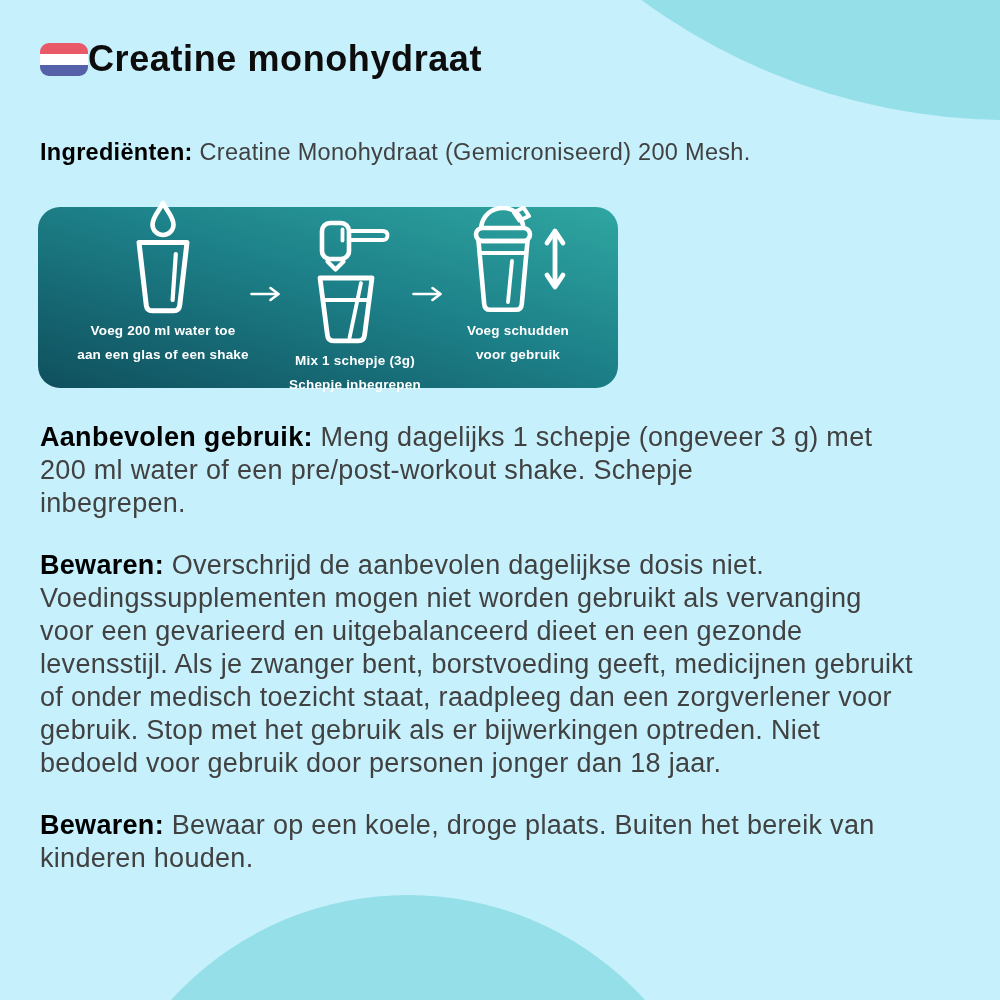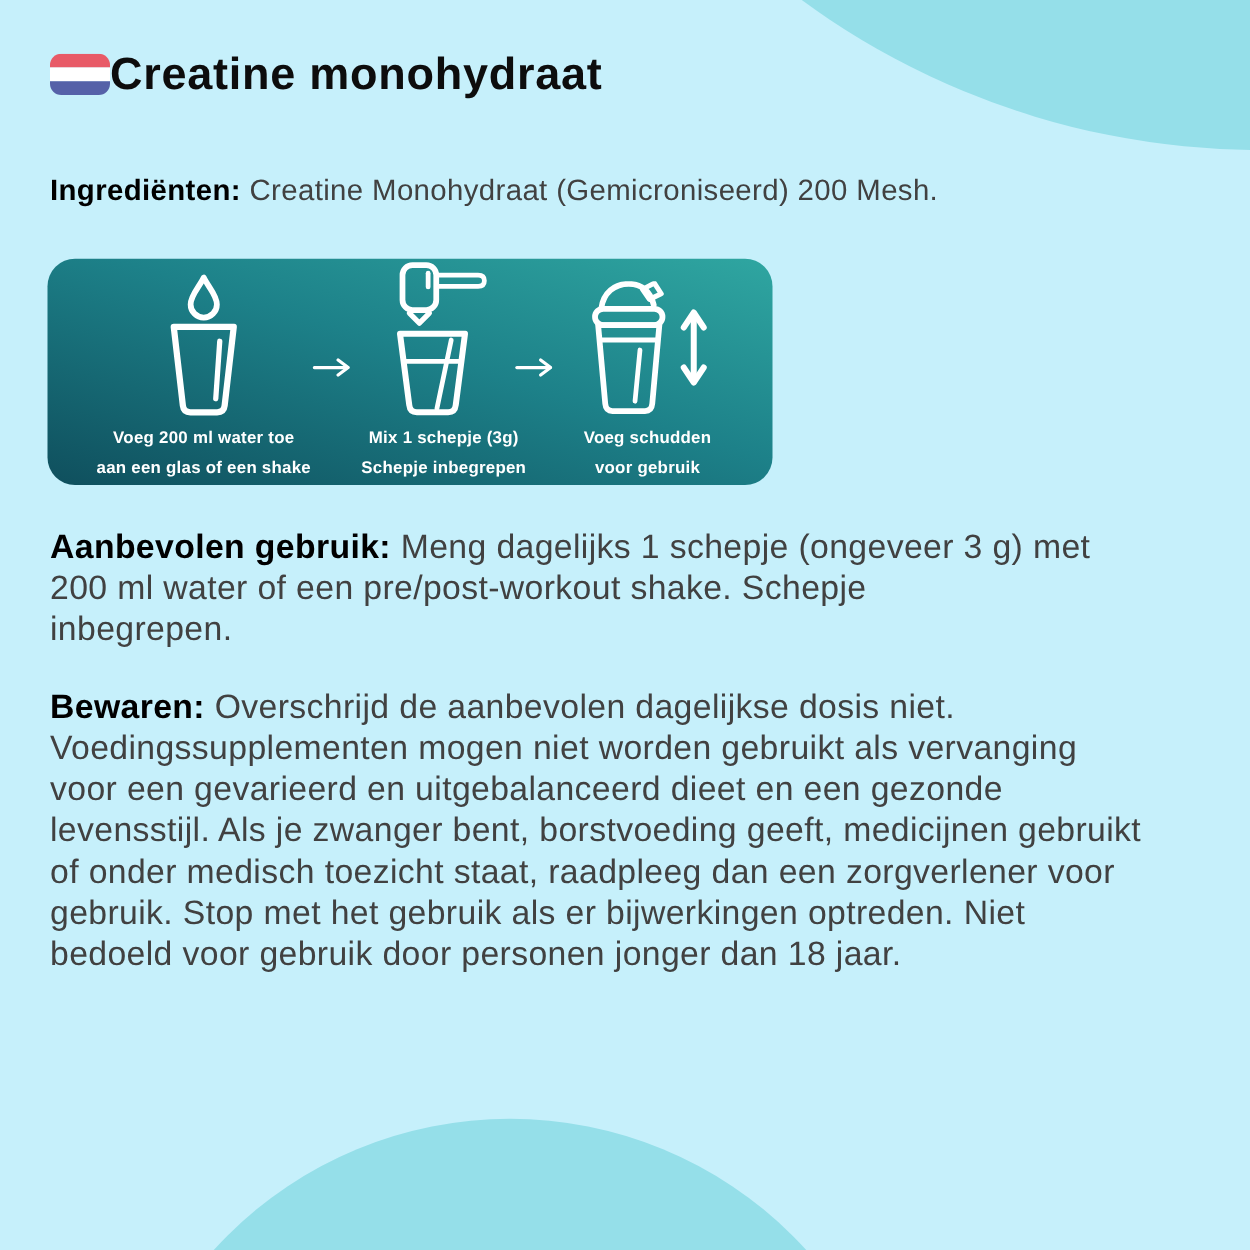--- a/index.html
+++ b/index.html
@@ -41,24 +41,24 @@
   .ingredients strong, .para strong { font-weight: 700; color: #000000; }
 
   .panel {
     position: absolute; left: 38px; top: 207px; width: 580px; height: 181px;
     border-radius: 22px;
     background: linear-gradient(197deg, #2fa6a1 0%, #1d8189 45%, #0f4f5d 100%);
   }
   .step {
     position: absolute; top: 0; height: 100%;
     display: flex; flex-direction: column; justify-content: flex-end; align-items: center;
-    padding-bottom: 2px;
+    padding-bottom: 21px;
   }
   .step-1 { left: 10px; width: 230px; }
-  .step-2 { left: 227px; width: 180px; }
+  .step-2 { left: 227px; width: 180px; margin-top: 30px; }
   .step-3 { left: 390px; width: 180px; }
   .step .icon-box {
     display: flex; align-items: flex-end; justify-content: center; margin-bottom: 5px;
   }
   .caption {
     font-size: 13.5px; font-weight: 700; color: #ffffff; text-align: center;
     line-height: 24px; white-space: pre-line; letter-spacing: 0.2px;
   }
   .step-arrow { position: absolute; top: 78px; }
   .step-arrow-1 { left: 212px; }
@@ -156,13 +156,15 @@
   <p class="para"><strong>Aanbevolen gebruik:</strong> <span>Meng dagelijks 1 schepje (ongeveer 3 g) met
 200 ml water of een pre/post-workout shake. Schepje
 inbegrepen.</span></p>
   <p class="para"><strong>Bewaren:</strong> <span>Overschrijd de aanbevolen dagelijkse dosis niet.
 Voedingssupplementen mogen niet worden gebruikt als vervanging
 voor een gevarieerd en uitgebalanceerd dieet en een gezonde
 levensstijl. Als je zwanger bent, borstvoeding geeft, medicijnen gebruikt
 of onder medisch toezicht staat, raadpleeg dan een zorgverlener voor
 gebruik. Stop met het gebruik als er bijwerkingen optreden. Niet
 bedoeld voor gebruik door personen jonger dan 18 jaar.</span></p>
+  <p class="para"><strong>Bewaren:</strong> <span>Bewaar op een koele, droge plaats. Buiten het bereik van
+kinderen houden.</span></p>
 </div>
 
 </body></html>

